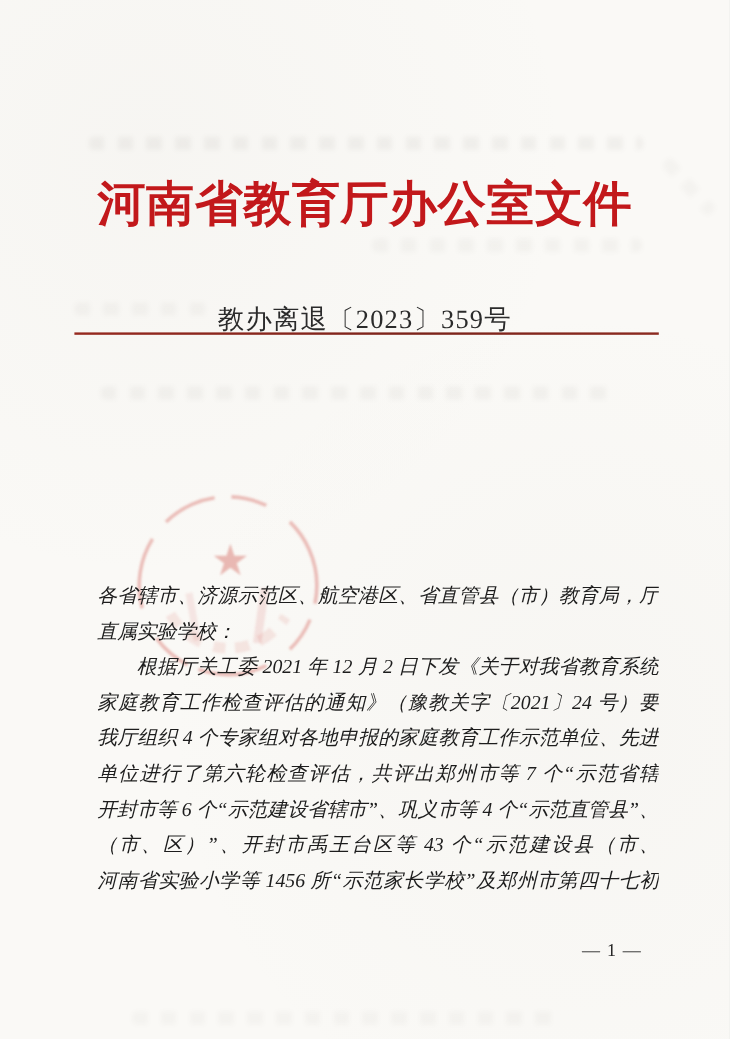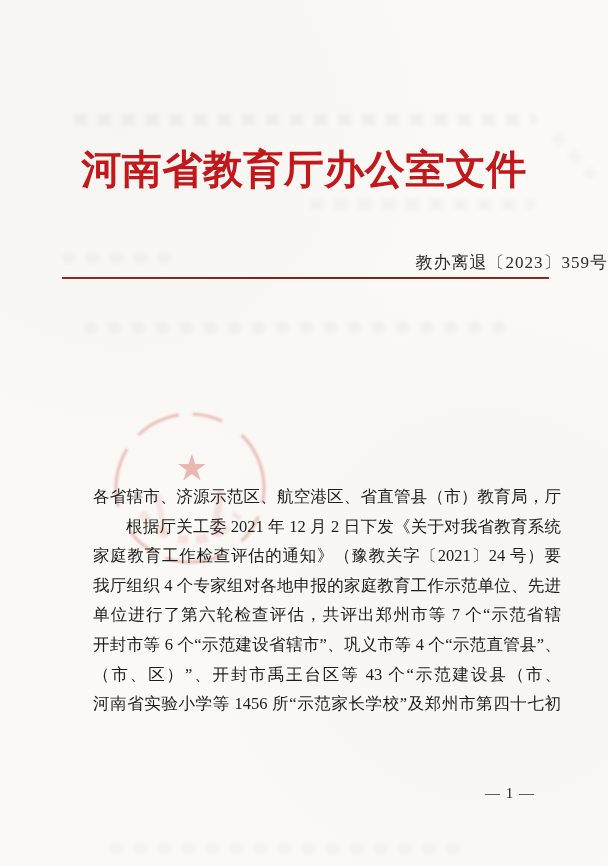--- a/index.html
+++ b/index.html
@@ -41,22 +41,22 @@
     font-weight: 700;
     letter-spacing: 0.5px;
     color: var(--banner_red, #c2181b);
     white-space: nowrap;
   }
   .doc-number {
     position: absolute;
     top: 251px;
     left: 0;
     width: 608px;
-    text-align: right;
-    font-size: 17px;
+    text-align: center;
+    font-size: 22px;
     letter-spacing: 1px;
     color: #2b2b2b;
   }
   .divider {
     position: absolute;
     top: 277px;
     left: 62px;
     width: 487px;
     height: 2px;
     background: linear-gradient(90deg,
@@ -92,25 +92,26 @@
     text-align: center;
     font-size: 36px;
     line-height: 40px;
     color: rgba(209, 95, 86, 0.42);
     filter: blur(0.7px);
     font-family: "DejaVu Sans", sans-serif;
   }
   .body-block {
     position: absolute;
     top: 482px;
-    left: 93px;
+    left: 81px;
     width: 468px;
     z-index: 2;
     font-size: 16.5px;
     color: #1d1d1d;
+    font-style: italic;
   }
   .bl {
     height: 29.6px;
     line-height: 29.6px;
     overflow: hidden;
     text-align: justify;
     text-align-last: justify;
     text-justify: inter-character;
   }
   .bl.short {
@@ -162,20 +163,21 @@
         <rect x="108" y="88" width="7" height="46" fill="#d4655c" opacity="0.16" transform="rotate(8 111 111)"></rect>
         <rect x="52" y="92" width="6" height="40" fill="#d4655c" opacity="0.13" transform="rotate(-10 55 112)"></rect>
       </g>
     </svg>
     <span class="seal-star">★</span>
   </div>
 
 
   <div class="body-block">
     <div class="bl">各省辖市、济源示范区、航空港区、省直管县（市）教育局，厅</div>
+    <div class="bl short">直属实验学校：</div>
     <div class="bl indent">根据厅关工委 2021 年 12 月 2 日下发《关于对我省教育系统</div>
     <div class="bl">家庭教育工作检查评估的通知》（豫教关字〔2021〕24 号）要求，</div>
     <div class="bl">我厅组织 4 个专家组对各地申报的家庭教育工作示范单位、先进</div>
     <div class="bl">单位进行了第六轮检查评估，共评出郑州市等 7 个“示范省辖市”、</div>
     <div class="bl">开封市等 6 个“示范建设省辖市”、巩义市等 4 个“示范直管县”、</div>
     <div class="bl">（市、区）”、开封市禹王台区等 43 个“示范建设县（市、区）”，</div>
     <div class="bl">河南省实验小学等 1456 所“示范家长学校”及郑州市第四十七初</div>
   </div>
 
   <div class="page-number">— 1 —</div>

